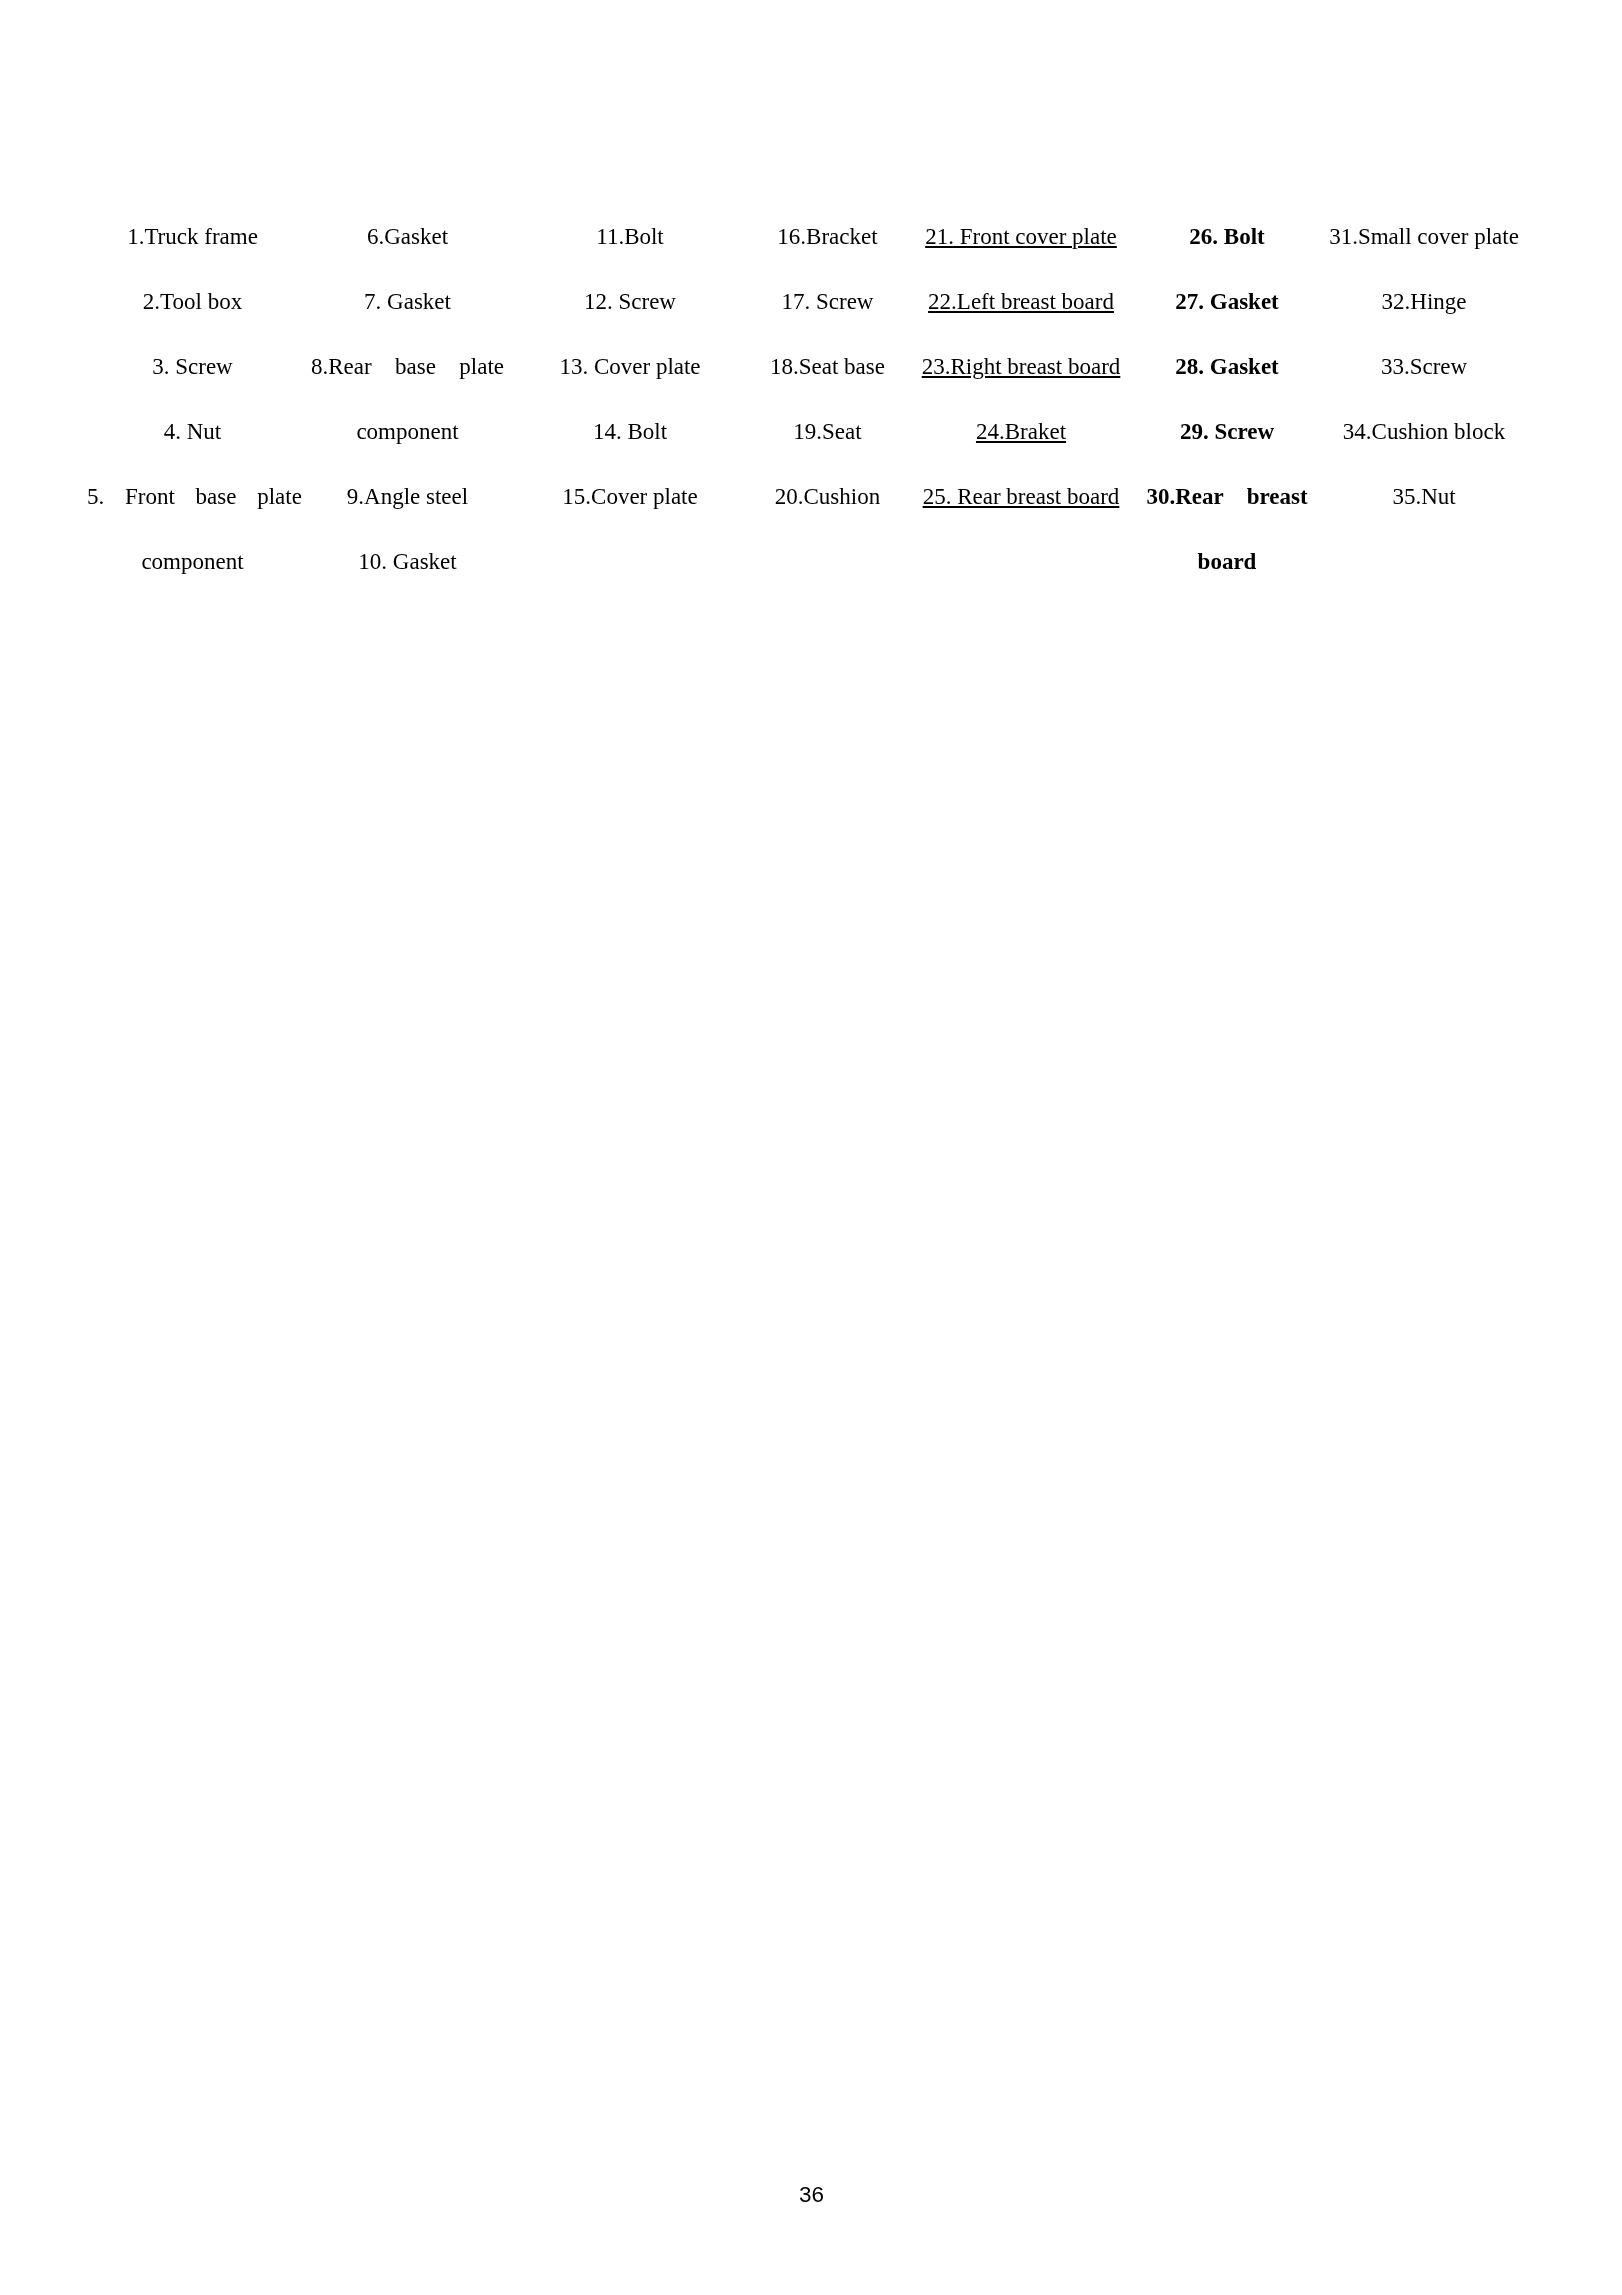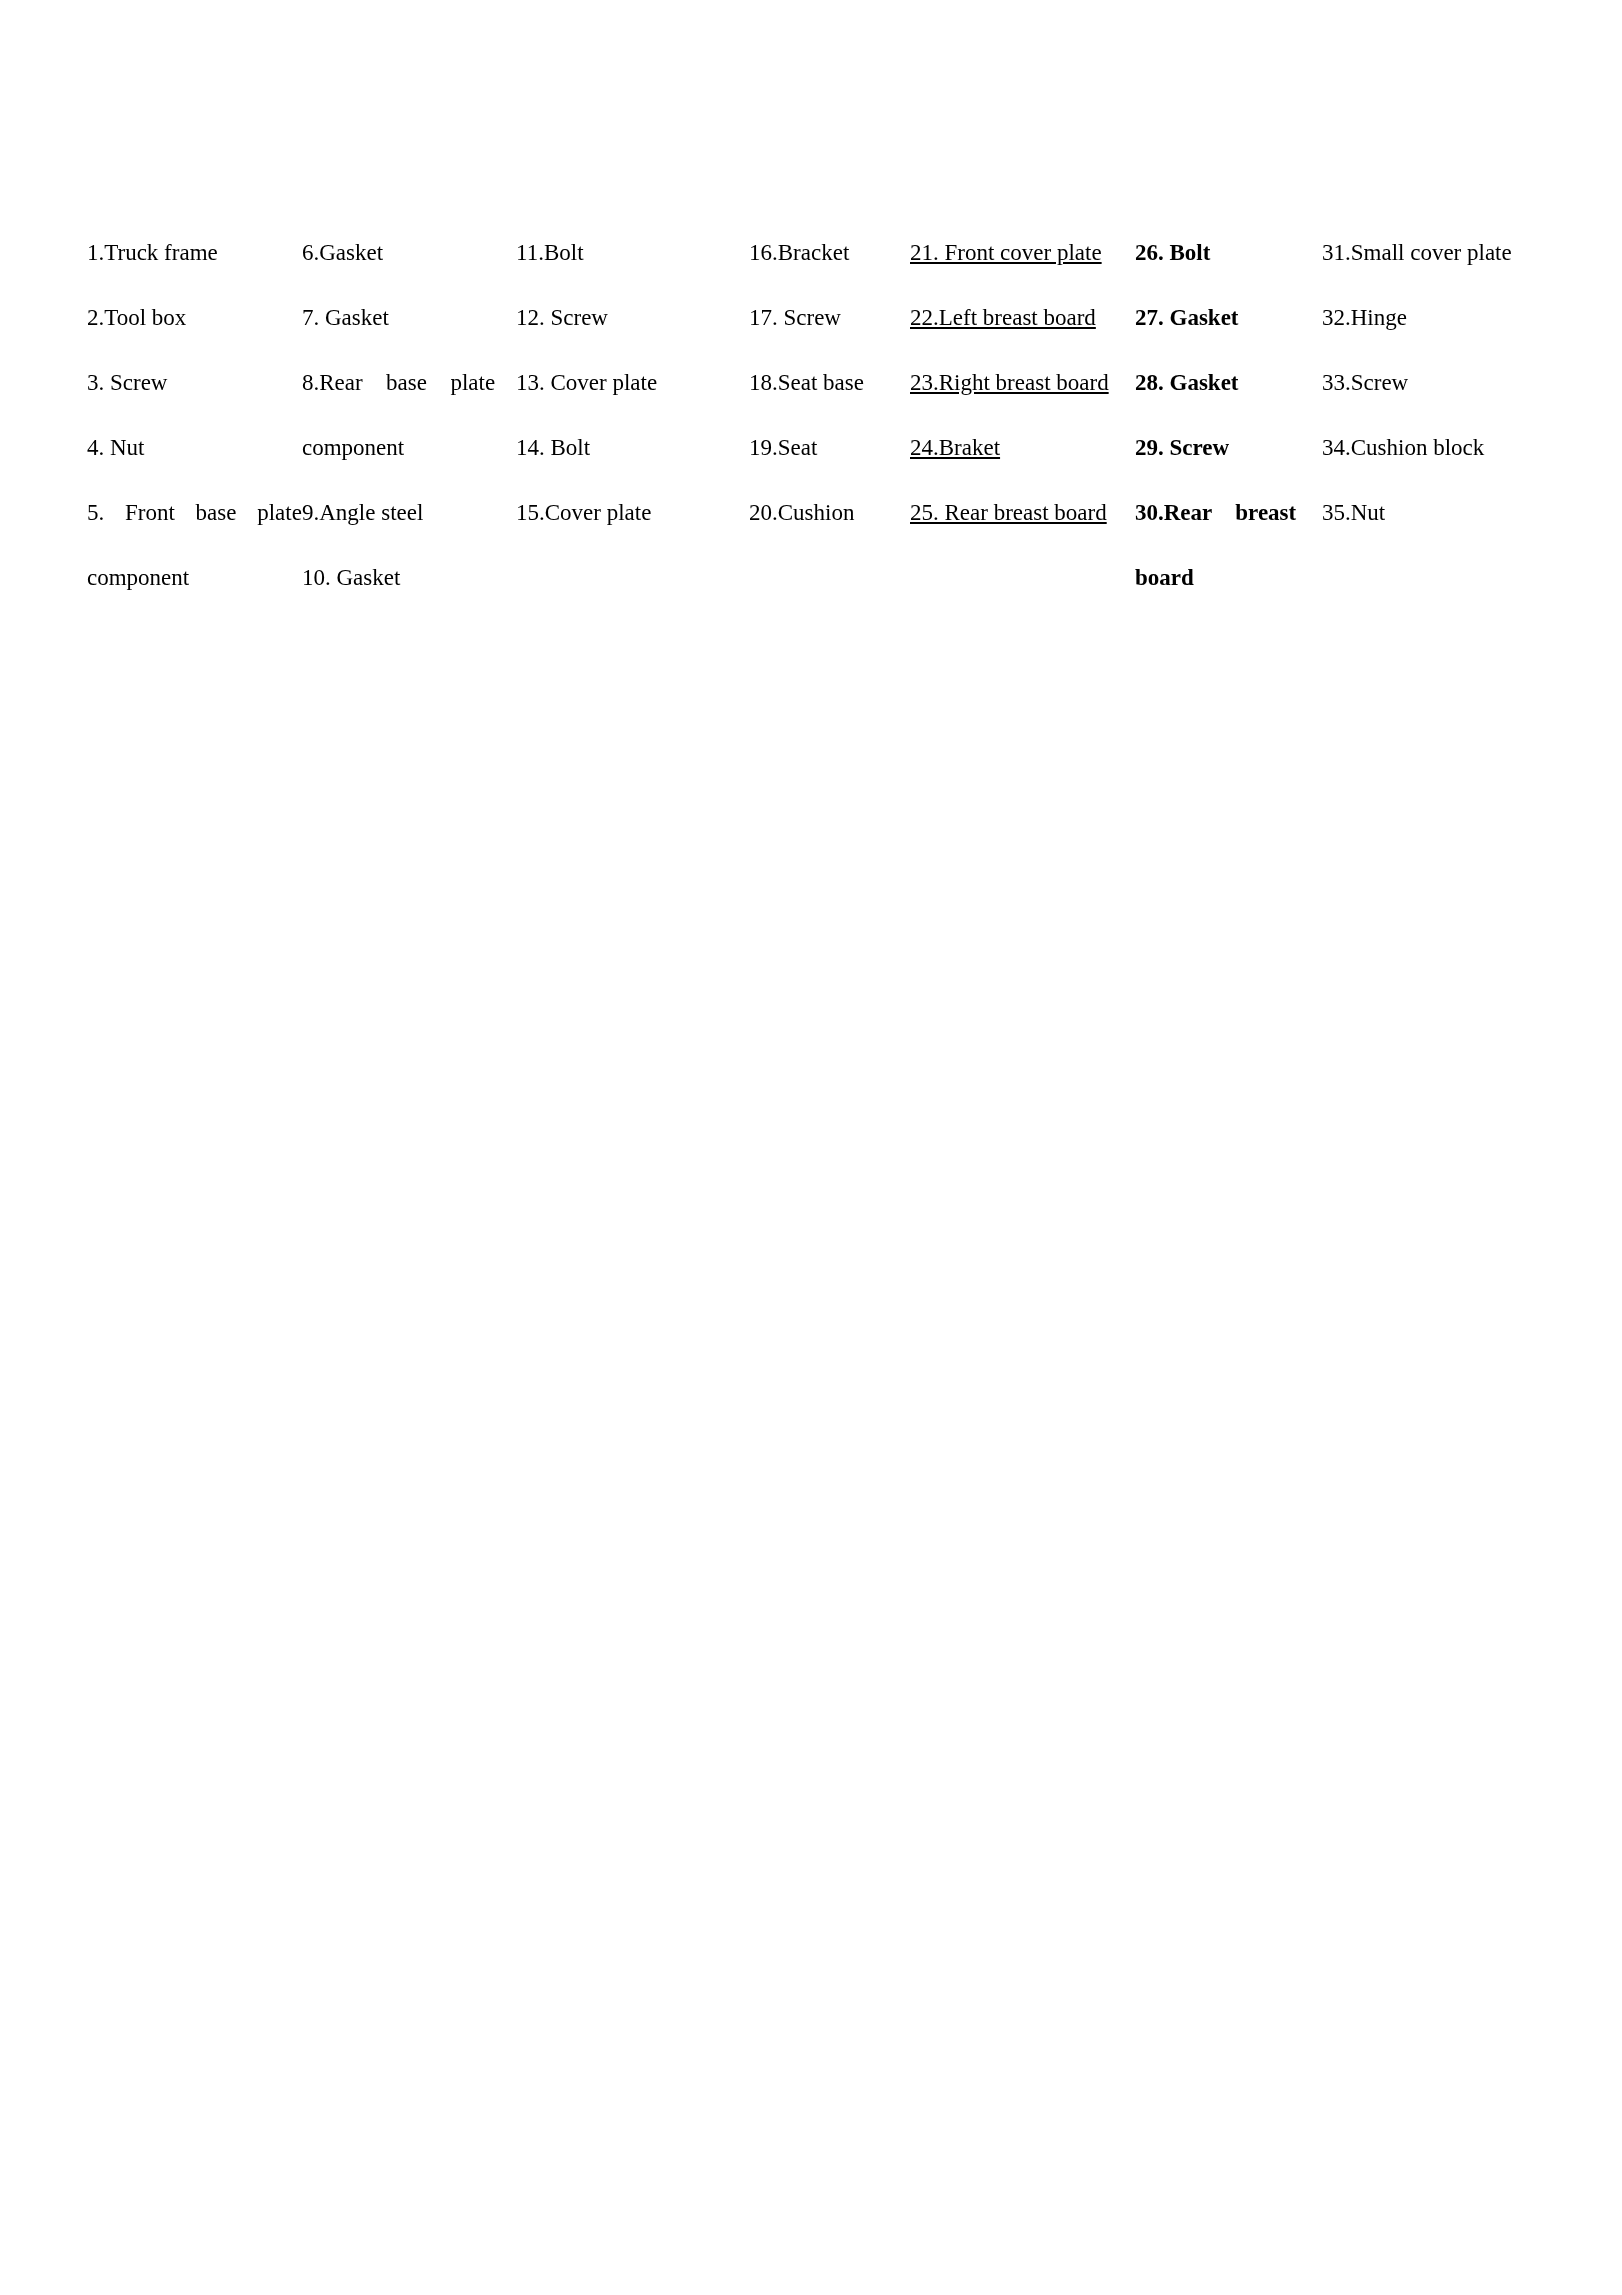--- a/index.html
+++ b/index.html
@@ -19,21 +19,22 @@
 
   
   .legend {
     position: absolute;
     left: 87px;
     top: 204px;
     width: 1438px;
   }
   .legend-col {
     position: absolute;
-    top: 16px;
+    top: 0;
+    text-align: center;
   }
   .legend-row {
     height: 65px;
     font-size: 23px;
     line-height: 65px;
     white-space: nowrap;
     color: #000000;
   }
   
   .legend-row.justify-wide {
@@ -145,15 +146,16 @@
       <div class="legend-row">32.Hinge</div>
       <div class="legend-row">33.Screw</div>
       <div class="legend-row">34.Cushion block</div>
       <div class="legend-row">35.Nut</div>
       <div class="legend-row blank"></div>
     </div>
 
   </div>
 
 
+  <div class="page-number">36</div>
 
 </div>
 
 
 </body></html>

